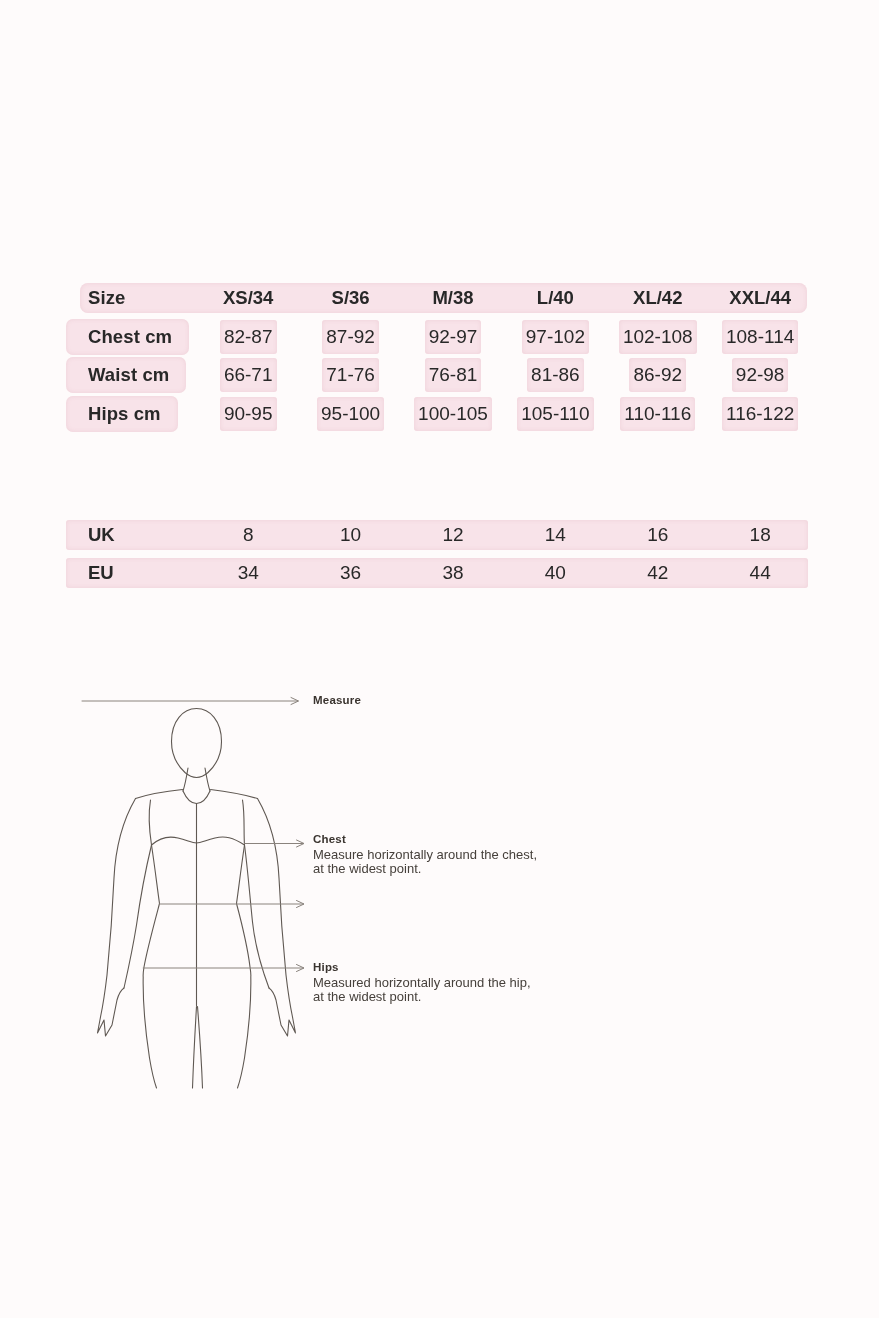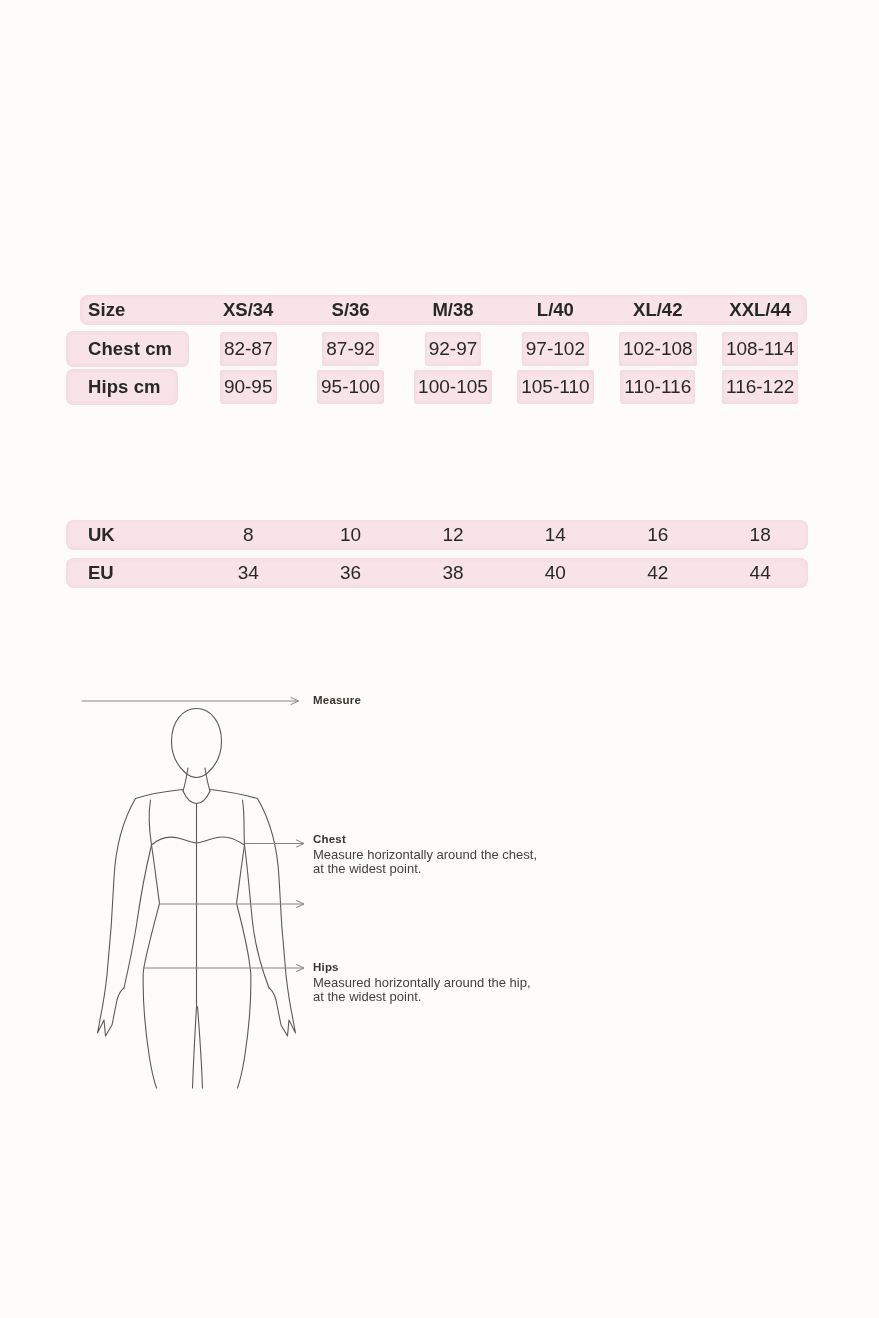--- a/index.html
+++ b/index.html
@@ -11,21 +11,21 @@
   }
   *{box-sizing:border-box;}
   html,body{margin:0;padding:0;background:#ffffff;}
   .page{
     position:relative;width:879px;height:1318px;margin:0 auto;
     background:#fefbfb;overflow:hidden;
     font-family:"Liberation Sans",sans-serif;color:var(--ink);
   }
 
   
-  .size-table{position:absolute;left:66px;top:295px;width:747px;}
+  .size-table{position:absolute;left:66px;top:283px;width:747px;}
   .conv-table{position:absolute;left:66px;top:520px;width:742px;}
 
   .t-row{
     position:relative;display:grid;
     grid-template-columns:131px repeat(6,102.4px);
     align-items:center;height:30px;
   }
   .size-table .t-row{margin-bottom:8.5px;}
   .header-row{margin-bottom:9px;}
   .stripe-bg{
@@ -46,21 +46,21 @@
   }
   .value-pill{
     display:inline-flex;align-items:center;justify-content:center;height:34px;
     min-width:56px;padding:0 4px;background:var(--pink);border-radius:3px;
     box-shadow:inset 0 0 4px rgba(228,183,196,.45);
   }
   .conv-row{
     position:relative;display:grid;
     grid-template-columns:131px repeat(6,102.4px);
     align-items:center;height:30px;margin-bottom:8px;
-    background:var(--pink);border-radius:8px;
+    background:var(--pink);border-radius:3px;
     box-shadow:inset 0 0 4px rgba(228,183,196,.45);
   }
   .conv-label{padding-left:22px;font-weight:700;font-size:18.5px;}
   .conv-value{display:flex;justify-content:center;font-size:19px;font-weight:500;}
 
   
   .figure-svg{position:absolute;left:0;top:680px;}
   .measure-block{position:absolute;left:313px;width:260px;}
   .measure-title{font-size:11.5px;font-weight:700;color:var(--dtext);letter-spacing:.2px;}
   .measure-desc{margin-top:3px;}
@@ -106,20 +106,43 @@
           </div>
           <div class="cell value-cell">
             <span class="value-pill">102-108</span>
           </div>
           <div class="cell value-cell">
             <span class="value-pill">108-114</span>
           </div>
         </div>
         <div class="t-row">
           <div class="cell">
+            <span class="label-pill">Waist cm</span>
+          </div>
+          <div class="cell value-cell">
+            <span class="value-pill">66-71</span>
+          </div>
+          <div class="cell value-cell">
+            <span class="value-pill">71-76</span>
+          </div>
+          <div class="cell value-cell">
+            <span class="value-pill">76-81</span>
+          </div>
+          <div class="cell value-cell">
+            <span class="value-pill">81-86</span>
+          </div>
+          <div class="cell value-cell">
+            <span class="value-pill">86-92</span>
+          </div>
+          <div class="cell value-cell">
+            <span class="value-pill">92-98</span>
+          </div>
+        </div>
+        <div class="t-row">
+          <div class="cell">
             <span class="label-pill">Hips cm</span>
           </div>
           <div class="cell value-cell">
             <span class="value-pill">90-95</span>
           </div>
           <div class="cell value-cell">
             <span class="value-pill">95-100</span>
           </div>
           <div class="cell value-cell">
             <span class="value-pill">100-105</span>

